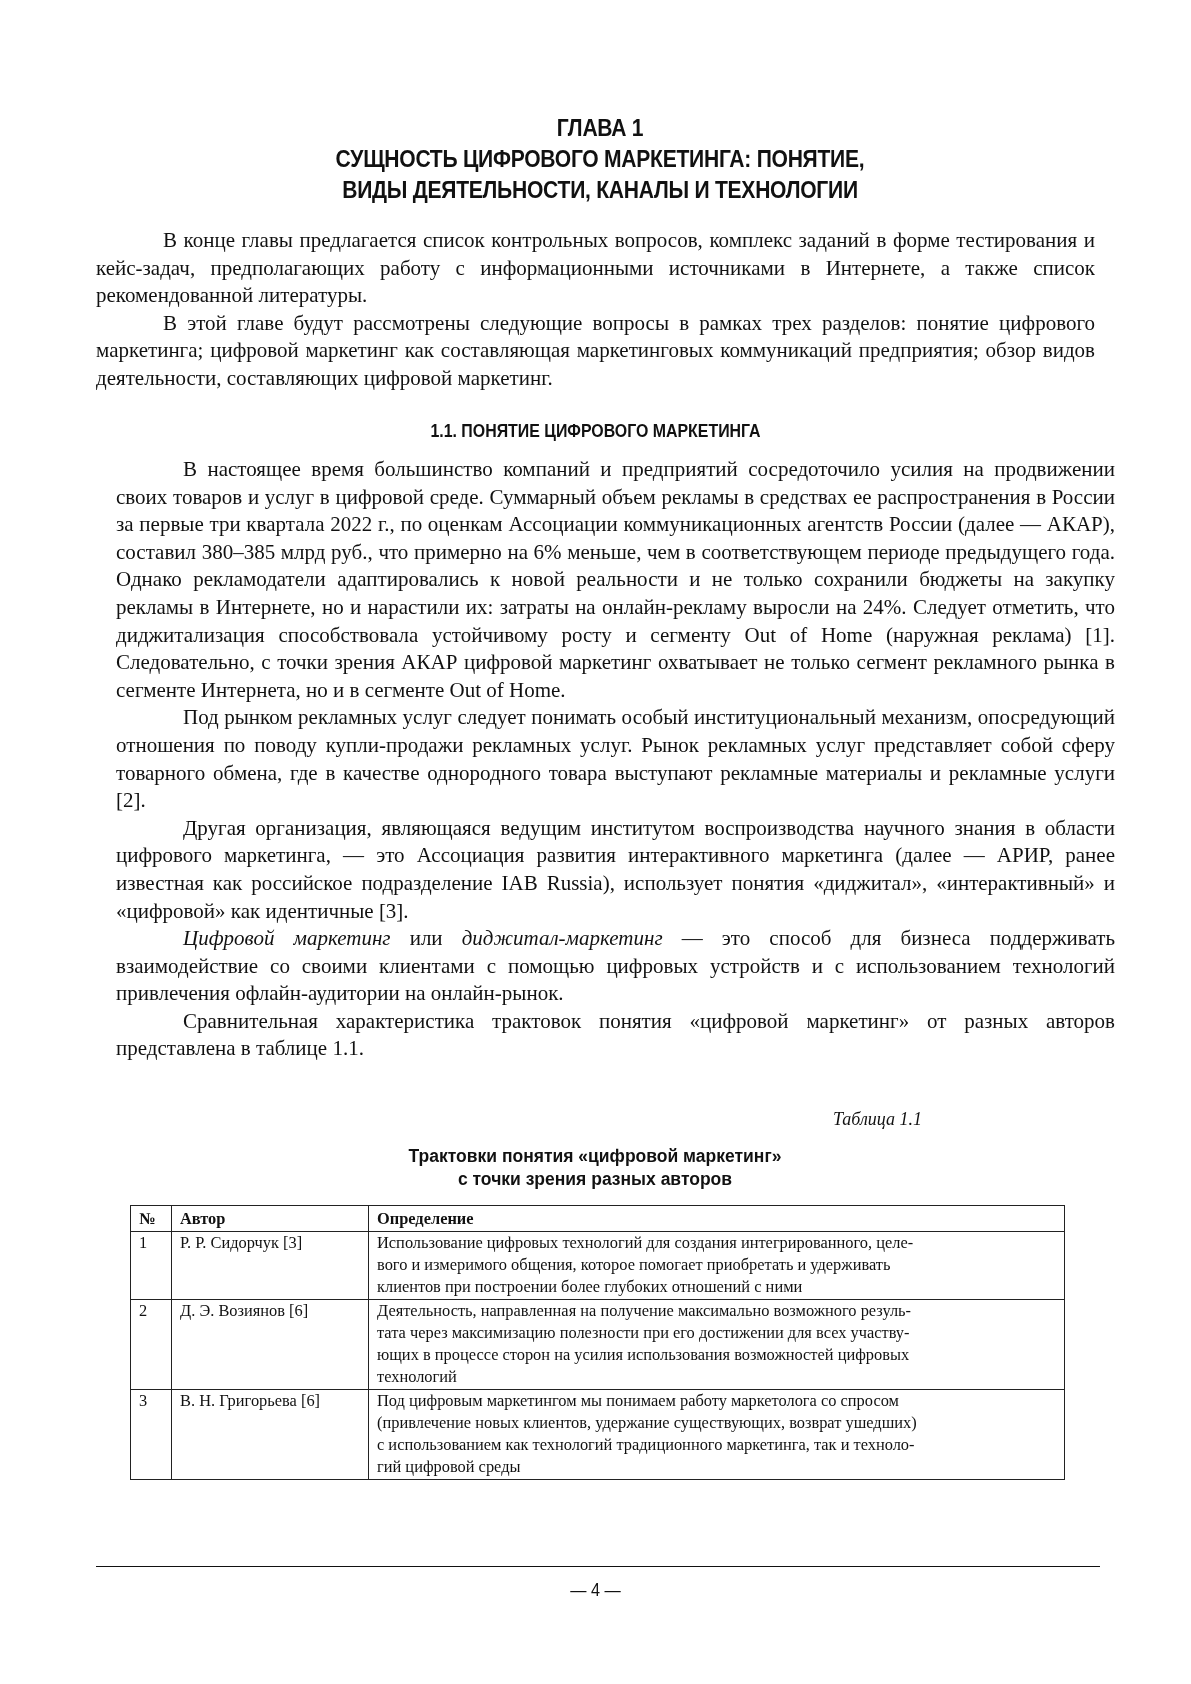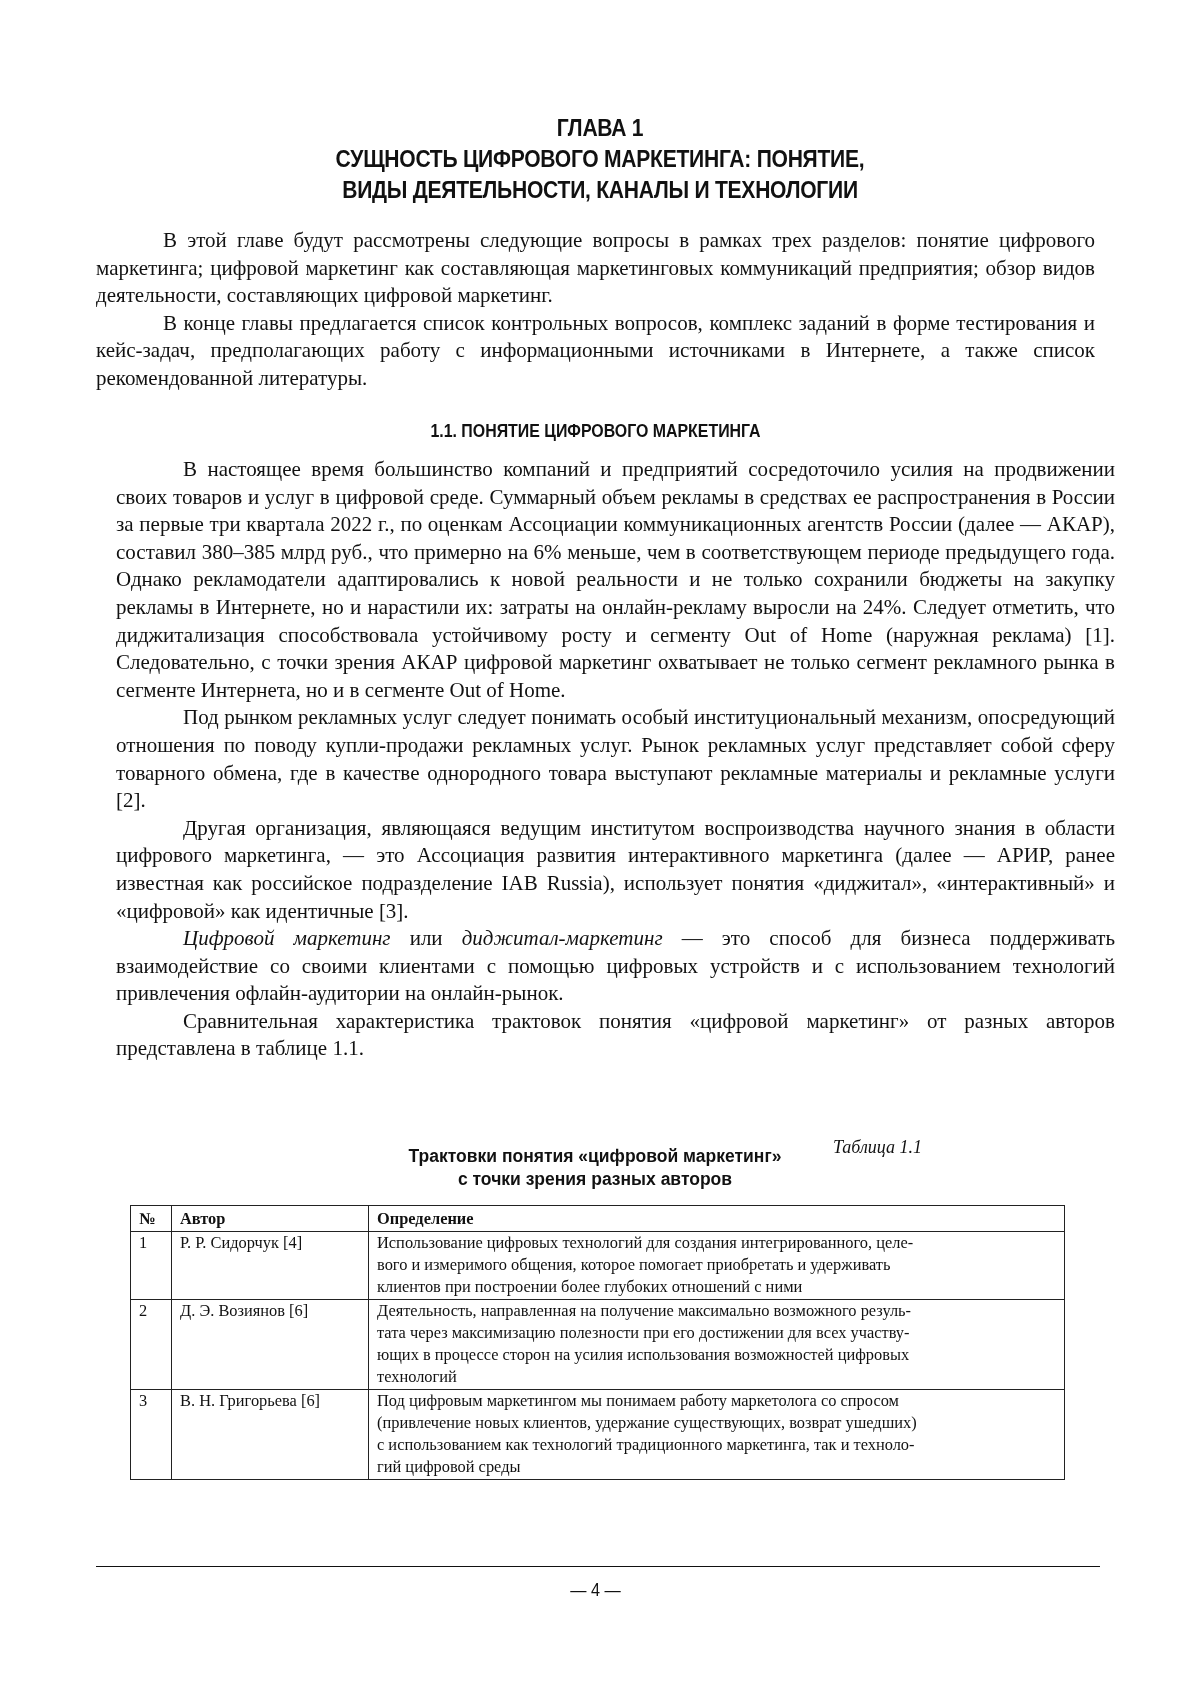--- a/index.html
+++ b/index.html
@@ -72,21 +72,20 @@
     .main-text { top: 456px; margin-left: 20px; }
 
     .table-label {
       position: absolute;
       right: 96px;
       top: 1108px;
       font-family: "Liberation Serif", serif;
       font-style: italic;
       font-size: 18px;
       line-height: 22px;
-      margin-top: 28px;
     }
     .table-title {
       position: absolute;
       left: 300px;
       width: 590px;
       top: 1145px;
       text-align: center;
       font-family: Liberation Sans, sans-serif;
       font-weight: bold;
       font-size: 17.5px;
@@ -146,22 +145,22 @@
 
 <div class="page">
 
   <div class="chapter-heading">
     <div>ГЛАВА 1</div>
     <div>СУЩНОСТЬ ЦИФРОВОГО МАРКЕТИНГА: ПОНЯТИЕ,</div>
     <div>ВИДЫ ДЕЯТЕЛЬНОСТИ, КАНАЛЫ И ТЕХНОЛОГИИ</div>
   </div>
 
   <div class="body-text intro">
+    <p>В конце главы предлагается список контрольных вопросов, комплекс заданий в форме тестирования и кейс-задач, предполагающих работу с информационными источниками в Интернете, а также список рекомендованной литературы.</p>
     <p>В этой главе будут рассмотрены следующие вопросы в рамках трех разделов: понятие цифрового маркетинга; цифровой маркетинг как составляющая маркетинговых коммуникаций предприятия; обзор видов деятельности, составляющих цифровой маркетинг.</p>
-    <p>В конце главы предлагается список контрольных вопросов, комплекс заданий в форме тестирования и кейс-задач, предполагающих работу с информационными источниками в Интернете, а также список рекомендованной литературы.</p>
   </div>
 
   <div class="section-heading">1.1. ПОНЯТИЕ ЦИФРОВОГО МАРКЕТИНГА</div>
 
   <div class="body-text main-text">
     <p>В настоящее время большинство компаний и предприятий сосредоточило усилия на продвижении своих товаров и услуг в цифровой среде. Суммарный объем рекламы в средствах ее распространения в России за первые три квартала 2022 г., по оценкам Ассоциации коммуникационных агентств России (далее — АКАР), составил 380–385 млрд руб., что примерно на 6% меньше, чем в соответствующем периоде предыдущего года. Однако рекламодатели адаптировались к новой реальности и не только сохранили бюджеты на закупку рекламы в Интернете, но и нарастили их: затраты на онлайн-рекламу выросли на 24%. Следует отметить, что диджитализация способствовала устойчивому росту и сегменту Out of Home (наружная реклама) [1]. Следовательно, с точки зрения АКАР цифровой маркетинг охватывает не только сегмент рекламного рынка в сегменте Интернета, но и в сегменте Out of Home.</p>
     <p>Под рынком рекламных услуг следует понимать особый институциональный механизм, опосредующий отношения по поводу купли-продажи рекламных услуг. Рынок рекламных услуг представляет собой сферу товарного обмена, где в качестве однородного товара выступают рекламные материалы и рекламные услуги [2].</p>
     <p>Другая организация, являющаяся ведущим институтом воспроизводства научного знания в области цифрового маркетинга, — это Ассоциация развития интерактивного маркетинга (далее — АРИР, ранее известная как российское подразделение IAB Russia), использует понятия «диджитал», «интерактивный» и «цифровой» как идентичные [3].</p>
     <p><span class="it">Цифровой маркетинг</span><span> или </span><span class="it">диджитал-маркетинг</span><span> — это способ для бизнеса поддерживать взаимодействие со своими клиентами с помощью цифровых устройств и с использованием технологий привлечения офлайн-аудитории на онлайн-рынок.</span></p>
     <p>Сравнительная характеристика трактовок понятия «цифровой маркетинг» от разных авторов представлена в таблице 1.1.</p>
@@ -178,21 +177,21 @@
     <thead>
       <tr>
         <th class="col-num">№</th>
         <th class="col-author">Автор</th>
         <th>Определение</th>
       </tr>
     </thead>
     <tbody>
       <tr>
         <td class="col-num">1</td>
-        <td class="col-author">Р. Р. Сидорчук [4]</td>
+        <td class="col-author">Р. Р. Сидорчук [3]</td>
         <td class="def-cell">
           <span>Использование цифровых технологий для создания интегрированного, целе-</span>
           <span>вого и измеримого общения, которое помогает приобретать и удерживать</span>
           <span>клиентов при построении более глубоких отношений с ними</span>
         </td>
       </tr>
       <tr>
         <td class="col-num">2</td>
         <td class="col-author">Д. Э. Возиянов [6]</td>
         <td class="def-cell">

